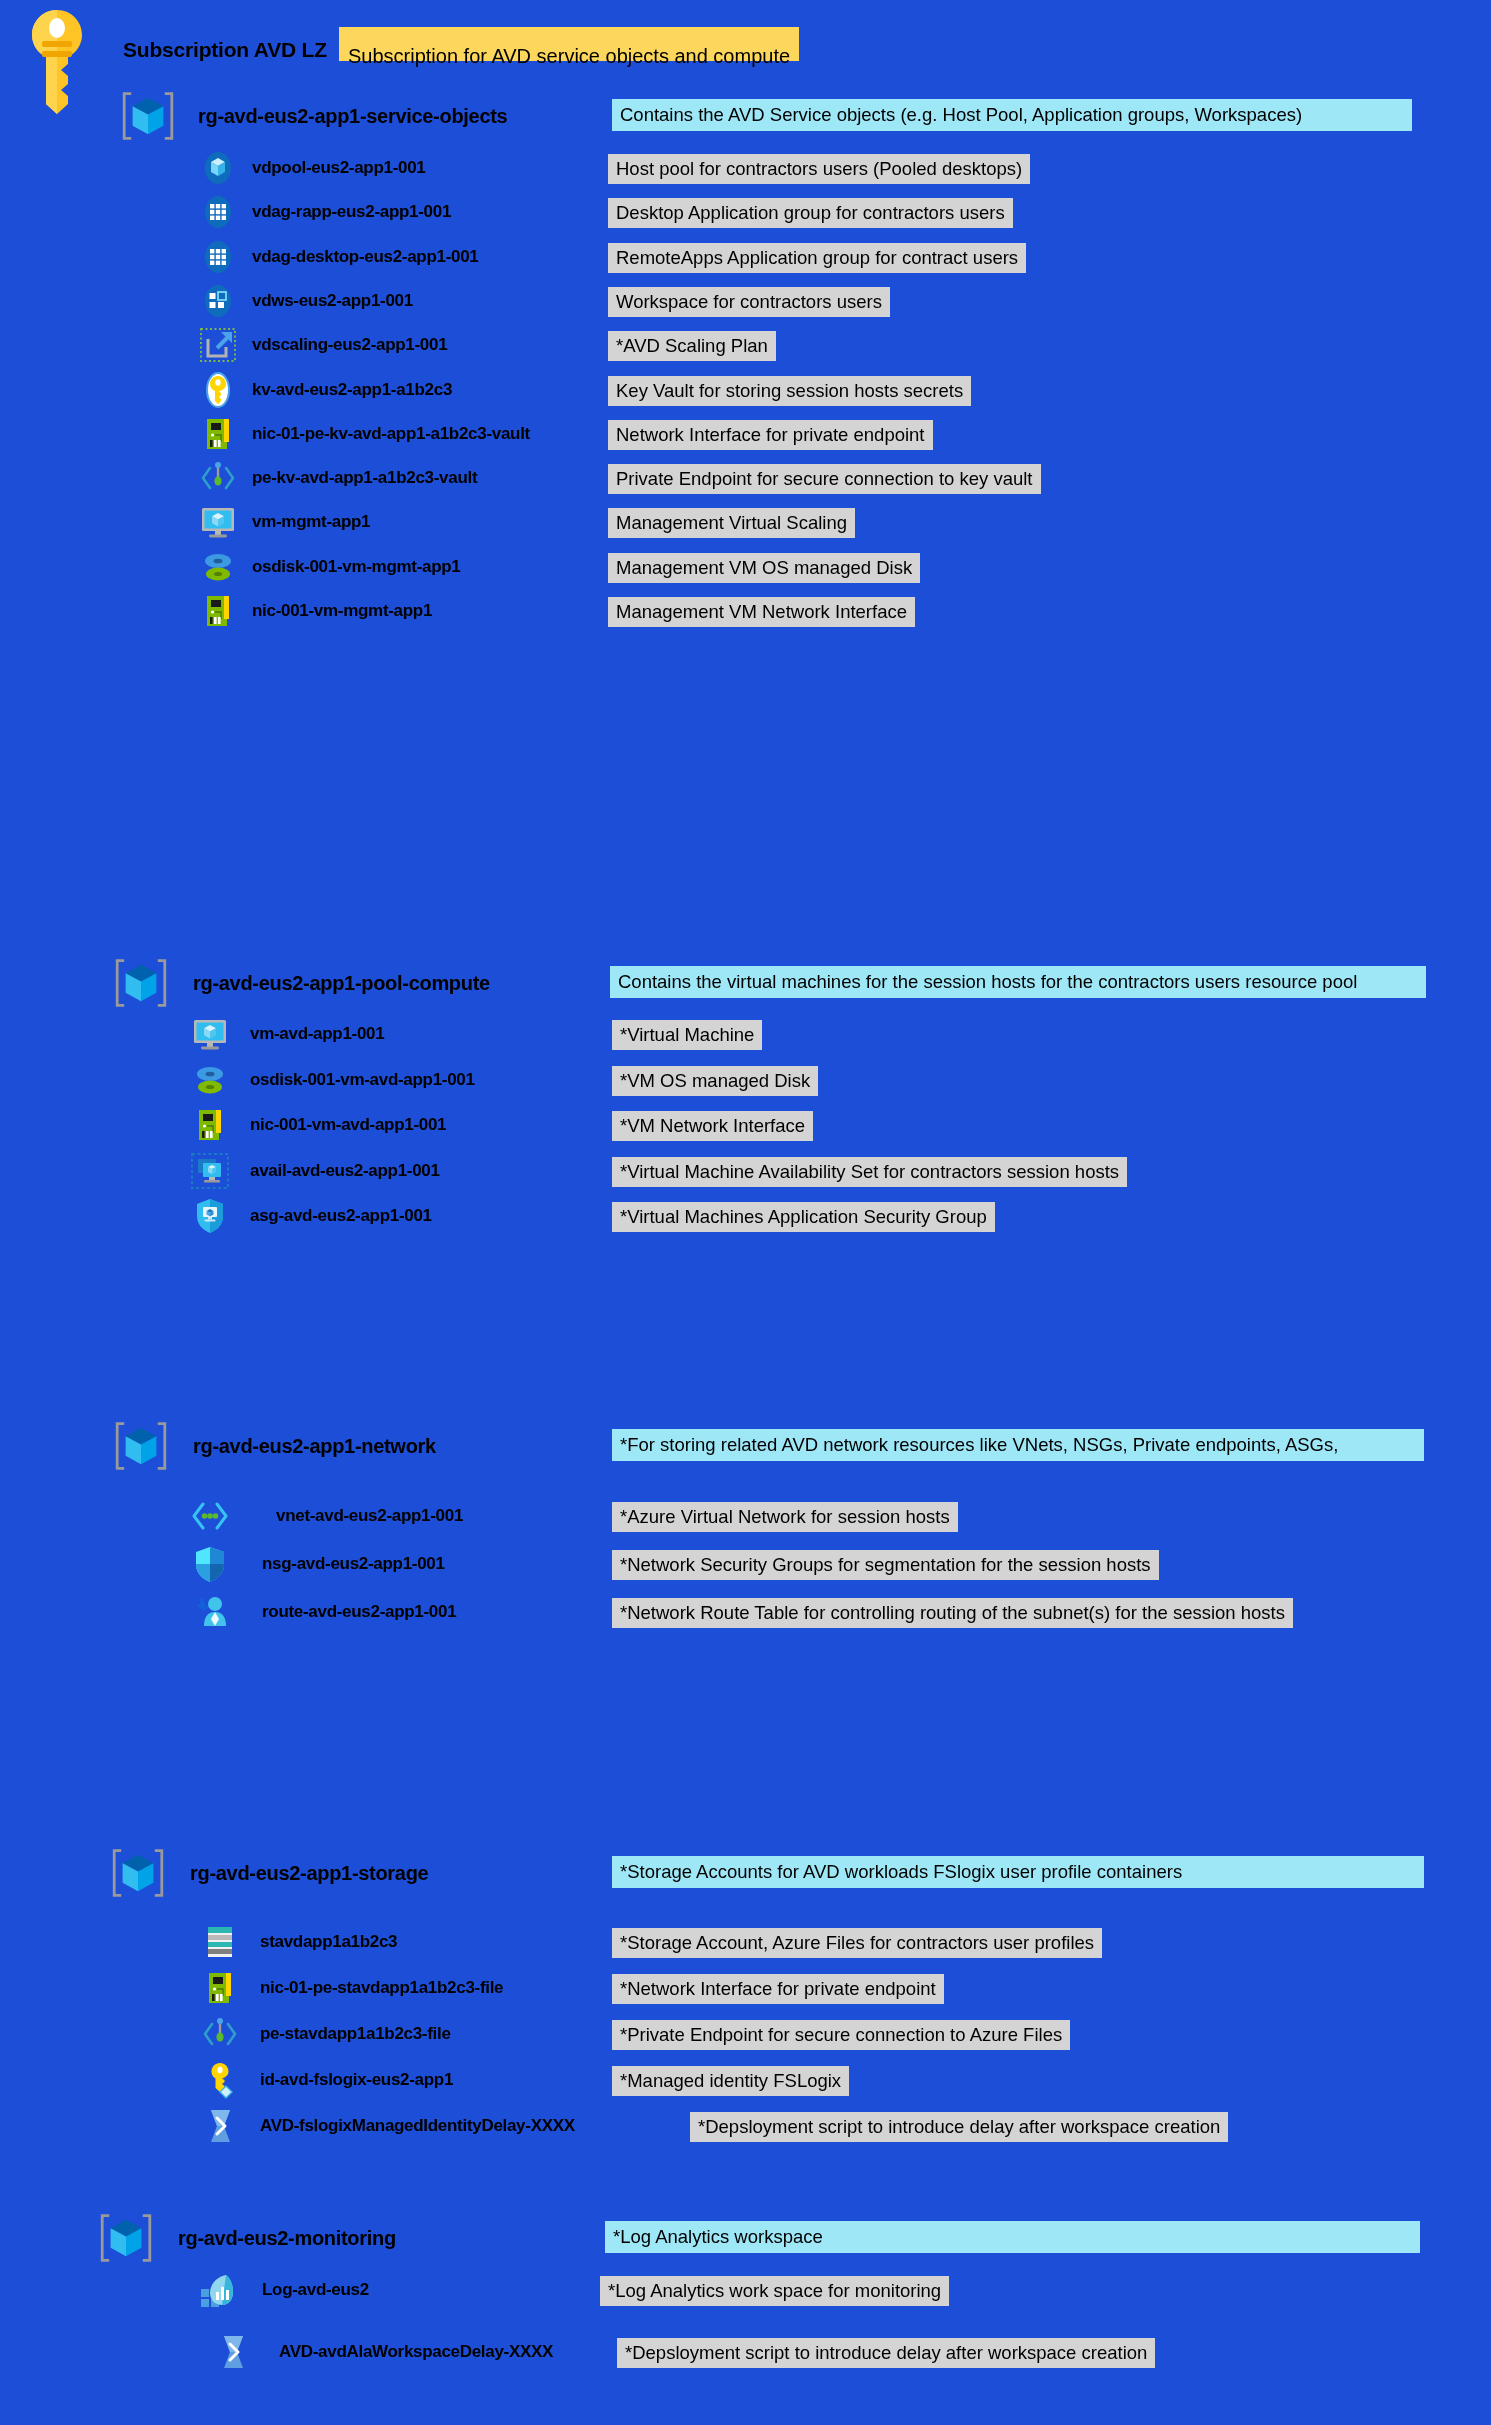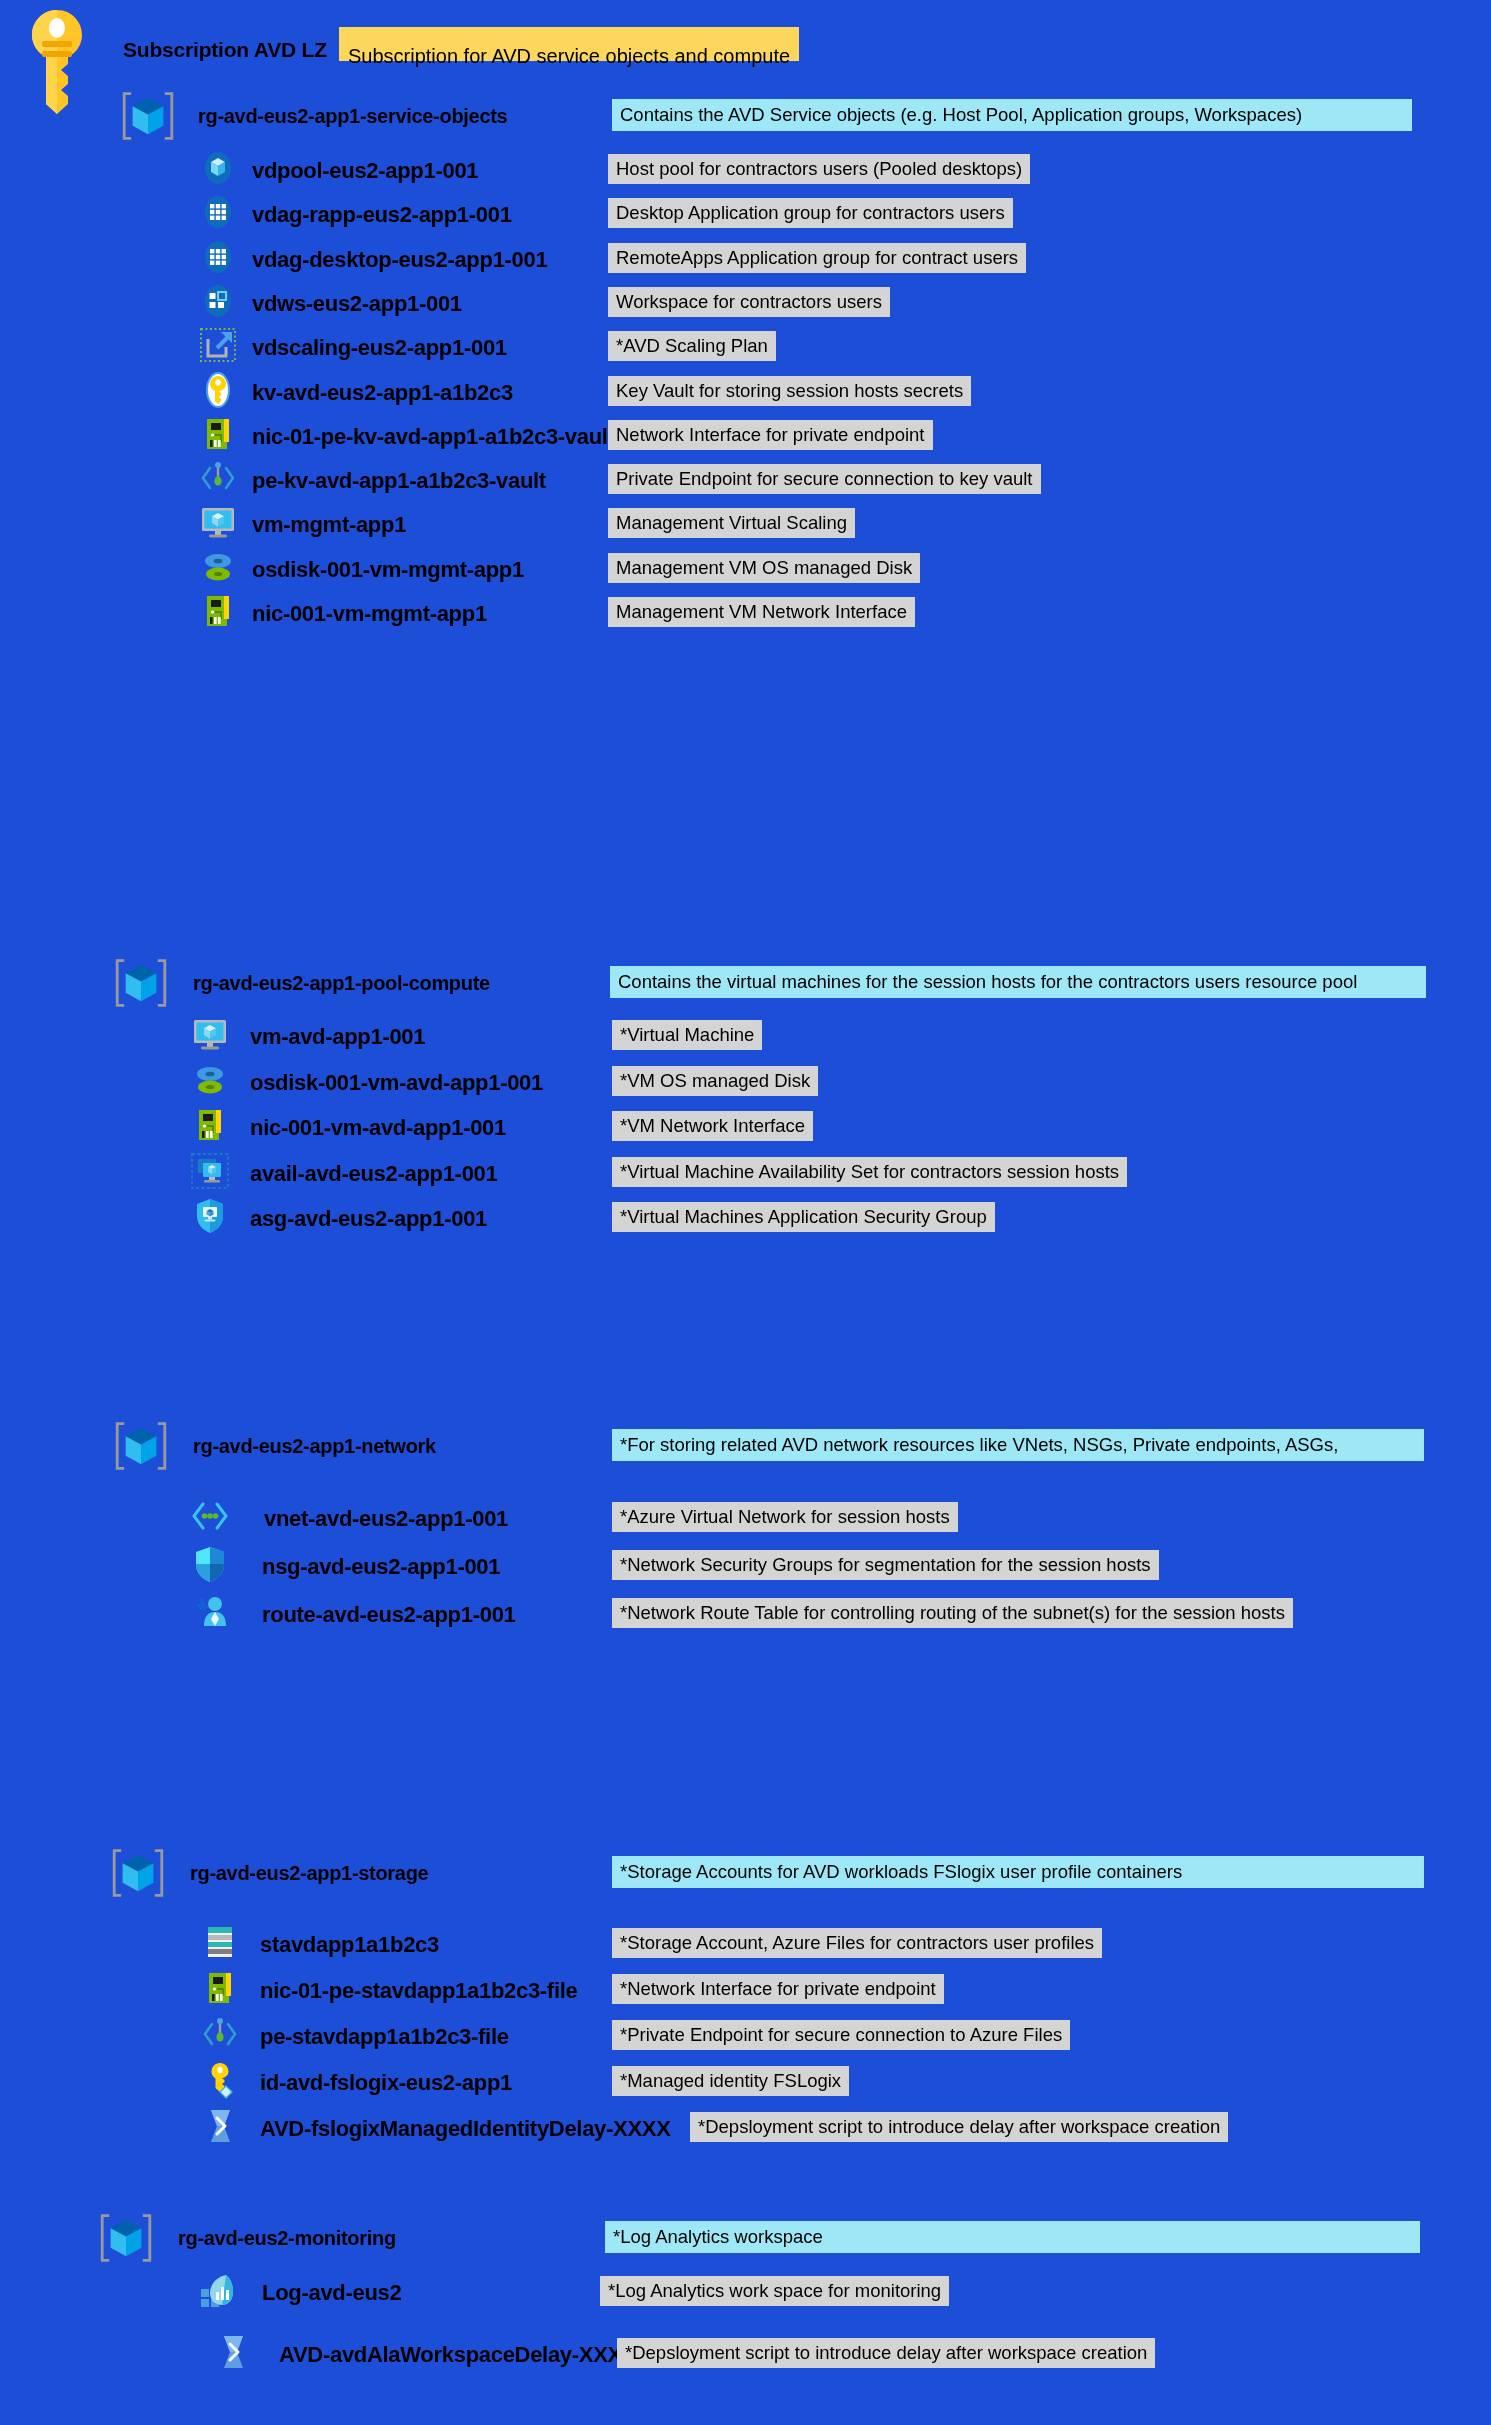--- a/index.html
+++ b/index.html
@@ -101,21 +101,21 @@
     height: 44px;
   }
   .res-icon {
     position: absolute;
     width: 40px;
     height: 40px;
     top: 2px;
   }
   .res-label {
     position: absolute;
-    font-size: 22px;
+    font-size: 17px;
     font-weight: bold;
     white-space: nowrap;
     letter-spacing: -0.3px;
     top: 12px;
   }
   .res-desc {
     position: absolute;
     top: 8px;
     height: 30px;
     line-height: 30px;
@@ -463,21 +463,21 @@
     <div class="res-row" style="position: absolute; left: 0px; top: 1494px; width: 1491px;">
       <div class="res-icon" style="left: 190px;">
         <svg width="40" height="40" viewBox="0 0 40 40">
           <path d="M13 8 L4 20 L13 32" fill="none" stroke="#36c4f0" stroke-width="3" stroke-linecap="round" stroke-linejoin="round"></path>
           <path d="M27 8 L36 20 L27 32" fill="none" stroke="#36c4f0" stroke-width="3" stroke-linecap="round" stroke-linejoin="round"></path>
           <circle cx="14.5" cy="20" r="2.8" fill="#5bb92c"></circle>
           <circle cx="20" cy="20" r="2.8" fill="#5bb92c"></circle>
           <circle cx="25.5" cy="20" r="2.8" fill="#5bb92c"></circle>
         </svg>
       </div>
-      <div class="res-label" style="left: 264px; text-align: right;">vnet-avd-eus2-app1-001</div>
+      <div class="res-label" style="left: 276px; text-align: right;">vnet-avd-eus2-app1-001</div>
       <div class="res-desc" style="left: 612px;">*Azure Virtual Network for session hosts</div>
     </div>
     <div class="res-row" style="position: absolute; left: 0px; top: 1542px; width: 1491px;">
       <div class="res-icon" style="left: 190px;">
         <svg width="40" height="40" viewBox="0 0 40 40">
           <path d="M20 3 L34 8 L34 20 C34 29.5 27.5 35 20 38 C12.5 35 6 29.5 6 20 L6 8 Z" fill="#50e6ff"></path>
           <path d="M20 3 L34 8 L34 20 C34 29.5 27.5 35 20 38 Z" fill="#1f88d4"></path>
           <path d="M6 20 L20 20 L20 38 C12.5 35 6 29.5 6 20 Z" fill="#2b9fe0"></path>
           <path d="M20 20 L34 20 C34 29.5 27.5 35 20 38 Z" fill="#1466b0"></path>
         </svg>

